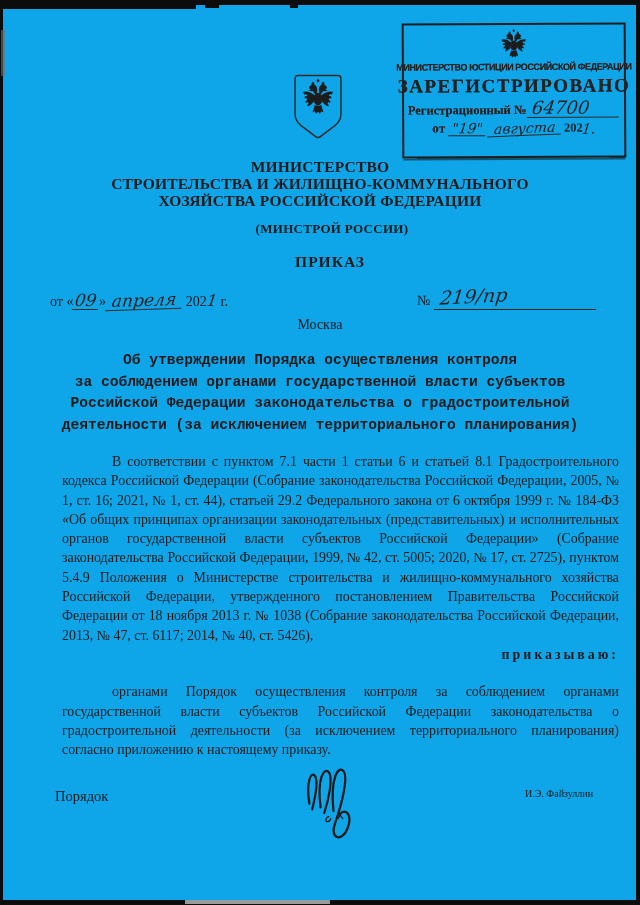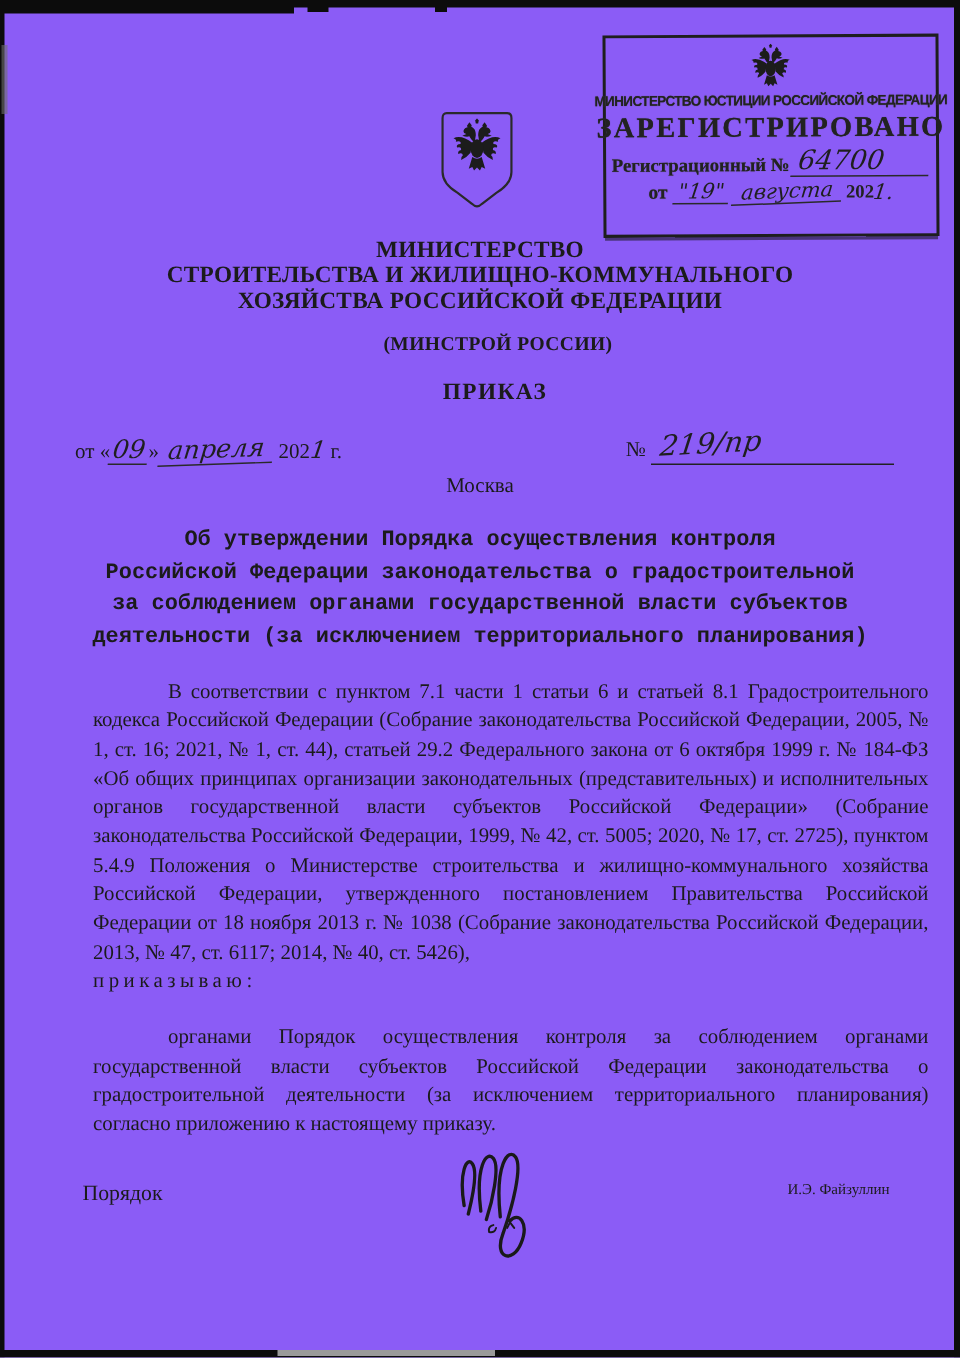--- a/index.html
+++ b/index.html
@@ -1,19 +1,19 @@
 <!DOCTYPE html>
 <html><head>
 <meta charset="utf-8">
 <style>
   * { margin:0; padding:0; box-sizing:border-box; }
   html,body { background:#888; }
   .page {
     position:relative; width:640px; height:905px; margin:0 auto;
-    background:#8b5cf6; overflow:hidden;
+    background:#0ea5e9; overflow:hidden;
     font-family:"Liberation Serif", serif; color:#1b1b1b;
   }
   
   .edge { position:absolute; background:#0c0c0c; }
   .edge-top    { top:0; left:0; right:0; height:5px; }
   .edge-top2   { top:0; left:0; width:196px; height:9px; }
   .edge-left   { top:0; left:0; width:3px; bottom:0; }
   .edge-right  { top:4px; right:0; width:4px; bottom:0; }
   .edge-bottom { bottom:0; left:0; right:0; height:5px; }
   .tick1 { top:0; left:205px; width:14px; height:8px; }
@@ -77,21 +77,21 @@
   .meta-num .numval { font-size:19px; line-height:1; transform:skewX(-10deg) rotate(-3deg) translateY(-2px); }
 
   .city { position:absolute; top:317px; left:0; right:0; text-align:center; font-size:14px; }
 
   .title { position:absolute; top:350px; left:55px; right:55px; text-align:center;
            font-weight:bold; font-size:14.6px; line-height:21.5px;font-family:Liberation Mono, monospace; }
 
   .body-block { position:absolute; top:452px; left:42px; width:557px;
                 font-size:13.9px; line-height:19.3px; text-align:justify;margin-left:20px; }
   .body-block p.indent { text-indent:50px; }
-  .decree { font-weight:normal; letter-spacing:3px; text-align:left; }
+  .decree { font-weight:bold; letter-spacing:3px; text-align:right; }
   .p2 { margin-top:18px; }
 
   
   .sig-pos  { position:absolute; top:788px; left:55px; font-size:14.5px; }
   .sig-name { position:absolute; top:788px; right:47px; font-size:10px; }
   .sig-img  { position:absolute; top:763px; left:298px; width:84px; height:88px; }
 
   svg .ink { fill:#1c1c1c; }
 </style>
 </head>
@@ -167,22 +167,22 @@
     <div class="meta-num">
       <span>№</span>
       <span class="numline"><span class="hw numval">219/пр</span></span>
     </div>
   </div>
 
   <div class="city">Москва</div>
 
   <div class="title">
     <div>Об утверждении Порядка осуществления контроля</div>
+    <div>за соблюдением органами государственной власти субъектов</div>
     <div>Российской Федерации законодательства о градостроительной</div>
-    <div>за соблюдением органами государственной власти субъектов</div>
     <div>деятельности (за исключением территориального планирования)</div>
   </div>
 
   <div class="body-block">
     <p class="indent">В соответствии с пунктом 7.1 части 1 статьи 6 и статьей 8.1 Градостроительного кодекса Российской Федерации (Собрание законодательства Российской Федерации, 2005, № 1, ст. 16; 2021, № 1, ст. 44), статьей 29.2 Федерального закона от 6 октября 1999 г. № 184-ФЗ «Об общих принципах организации законодательных (представительных) и исполнительных органов государственной власти субъектов Российской Федерации» (Собрание законодательства Российской Федерации, 1999, № 42, ст. 5005; 2020, № 17, ст. 2725), пунктом 5.4.9 Положения о Министерстве строительства и жилищно-коммунального хозяйства Российской Федерации, утвержденного постановлением Правительства Российской Федерации от 18 ноября 2013 г. № 1038 (Собрание законодательства Российской Федерации, 2013, № 47, ст. 6117; 2014, № 40, ст. 5426),</p>
     <div class="decree">приказываю:</div>
     <p class="indent p2">органами Порядок осуществления контроля за соблюдением органами государственной власти субъектов Российской Федерации законодательства о градостроительной деятельности (за исключением территориального планирования) согласно приложению к настоящему приказу.</p>
   </div>
 
   <div class="sig-pos">Порядок</div>

